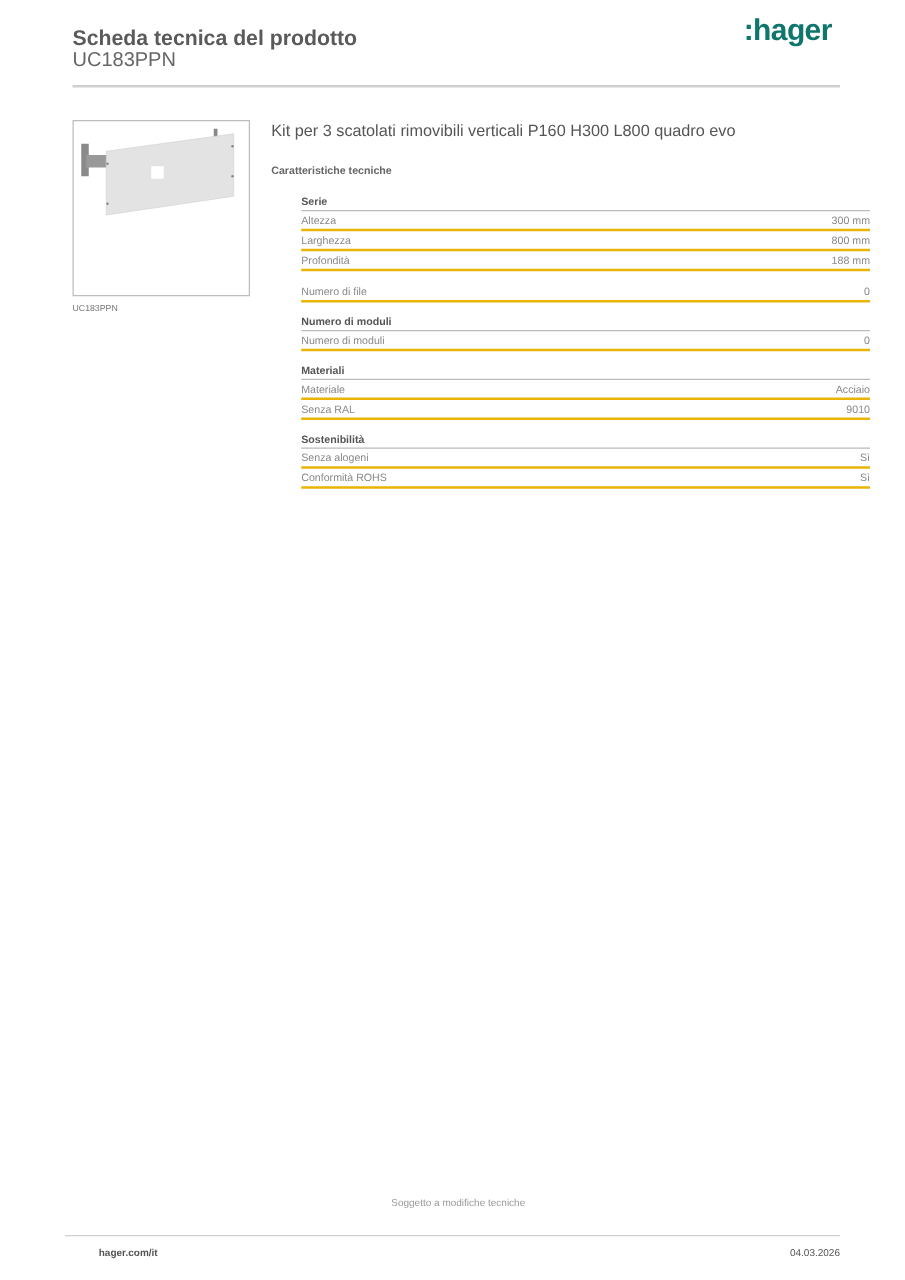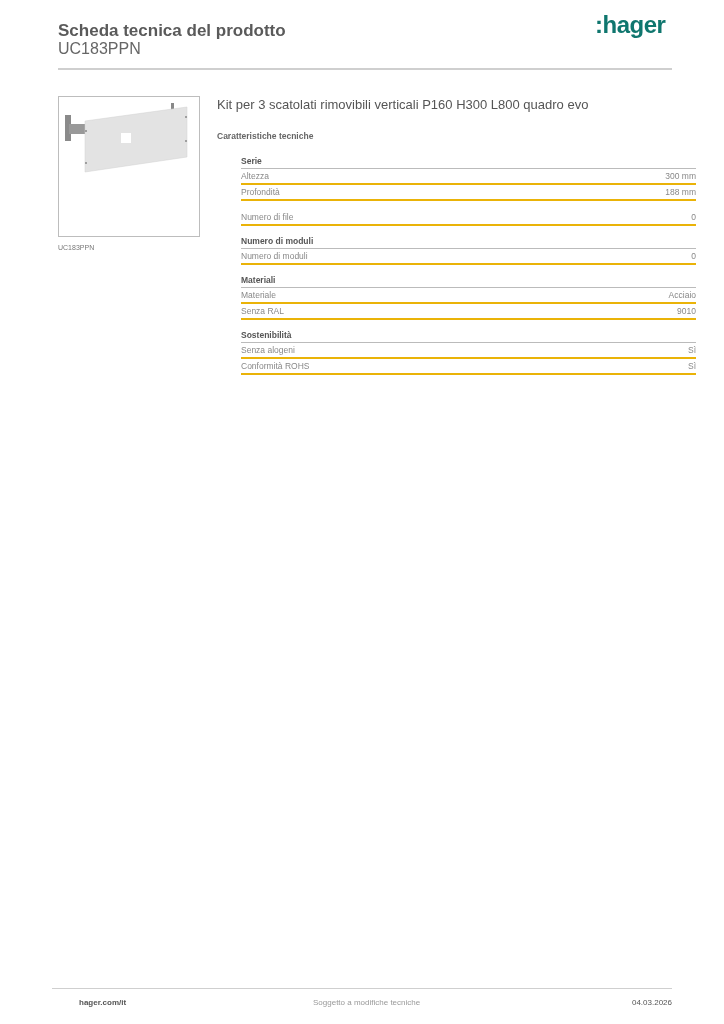--- a/index.html
+++ b/index.html
@@ -12,21 +12,21 @@
   .img-caption { position: absolute; left: 58px; top: 244px; font-size: 7px; color: #777; }
   .desc { position: absolute; left: 217px; top: 97px; font-size: 13px; font-weight: normal; color: #555; }
   .section-top { position: absolute; left: 217px; top: 131px; font-size: 8.5px; font-weight: bold; color: #666; }
   .spec { position: absolute; left: 229px; top: 155px; width: 455px; margin-left: 12px; }
   .grp { margin-bottom: 9px; }
   .grp-title { font-size: 8.5px; font-weight: bold; color: #555; height: 13px; line-height: 13px; border-bottom: 1px solid #bbb; }
   .row { display: flex; justify-content: space-between; font-size: 8.5px; color: #888; height: 14px; line-height: 14px; border-bottom: 2px solid #eab308; }
   .row .v { text-align: right; }
   .ftr-rule { position: absolute; left: 52px; top: 988px; width: 620px; height: 1px; background: #cfcfcf; }
   .ftr-left { position: absolute; left: 58px; top: 998px; font-size: 8px; font-weight: bold; color: #555; padding-left: 21px; }
-  .ftr-mid { position: absolute; left: 313px; top: 998px; font-size: 8px; color: #999; }
+  .ftr-mid { position: absolute; left: 313px; top: 958px; font-size: 8px; color: #999; }
   .ftr-right { position: absolute; right: 52px; top: 998px; font-size: 8px; font-weight: normal; color: #555; }
 </style>
 </head>
 <body>
 
 <div class="hdr-title">Scheda tecnica del prodotto</div>
 <div class="hdr-code">UC183PPN</div>
 <div class="logo">:hager</div>
 <div class="hdr-rule"></div>
 
@@ -47,20 +47,24 @@
 
 <div class="desc">Kit per 3 scatolati rimovibili verticali P160 H300 L800 quadro evo</div>
 <div class="section-top">Caratteristiche tecniche</div>
 
 <div class="spec">
   <div class="grp">
     <div class="grp-title">Serie</div>
     <div class="row">
         <span>Altezza</span>
         <span class="v">300 mm</span>
+      </div>
+    <div class="row">
+        <span>Larghezza</span>
+        <span class="v">800 mm</span>
       </div>
     <div class="row">
         <span>Profondità</span>
         <span class="v">188 mm</span>
       </div>
   </div>
   <div class="grp">
     <div class="row">
         <span>Numero di file</span>
         <span class="v">0</span>

